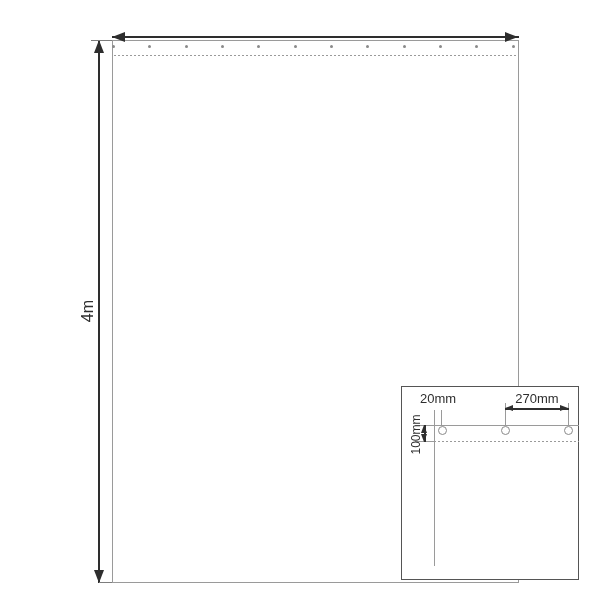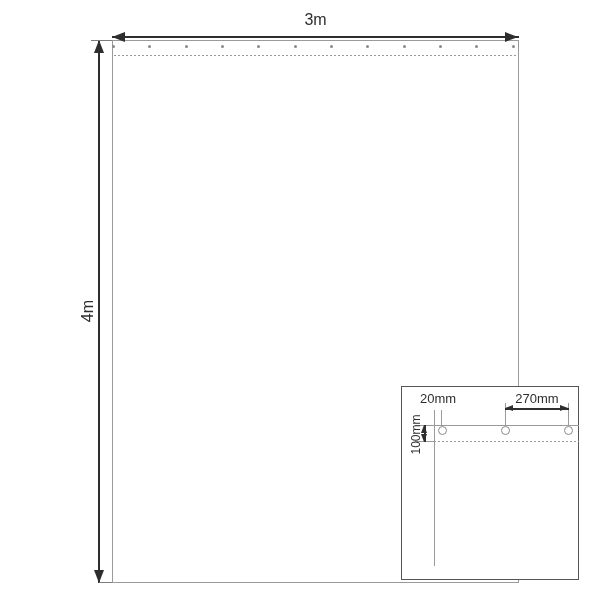--- a/index.html
+++ b/index.html
@@ -106,21 +106,20 @@
       <div class="eyelet-dot" style="left: 402.691px; top: 44.5px;"></div>
       <div class="eyelet-dot" style="left: 439.027px; top: 44.5px;"></div>
       <div class="eyelet-dot" style="left: 475.364px; top: 44.5px;"></div>
       <div class="eyelet-dot" style="left: 511.7px; top: 44.5px;"></div>
     </div>
   <div class="abs stitch-line" style="left:114px; top:55px; width:403px;"></div>
 
   <div class="abs dim-line-h" style="left:112px; top:36px; width:407px;"></div>
   <div class="abs arrow left" style="left:112px; top:32px;"></div>
   <div class="abs arrow right" style="left:505px; top:32px;"></div>
-  <div class="abs dim-label" style="left:112px; top:10px; width:407px;">3m</div>
 
   <div class="abs dim-line-v" style="left:98px; top:40px; height:543px;"></div>
   <div class="abs arrow up" style="left:94px; top:40px;"></div>
   <div class="abs arrow down" style="left:94px; top:570px;"></div>
   <div class="abs tick" style="left:91px; top:40px; width:21px; height:1px;"></div>
   <div class="abs tick" style="left:99px; top:582px; width:13px; height:1px;"></div>
   <div class="abs dim-label rot" style="left:58px; top:301px; width:60px; height:20px;">4m</div>
 
   <div class="abs inset">
 

